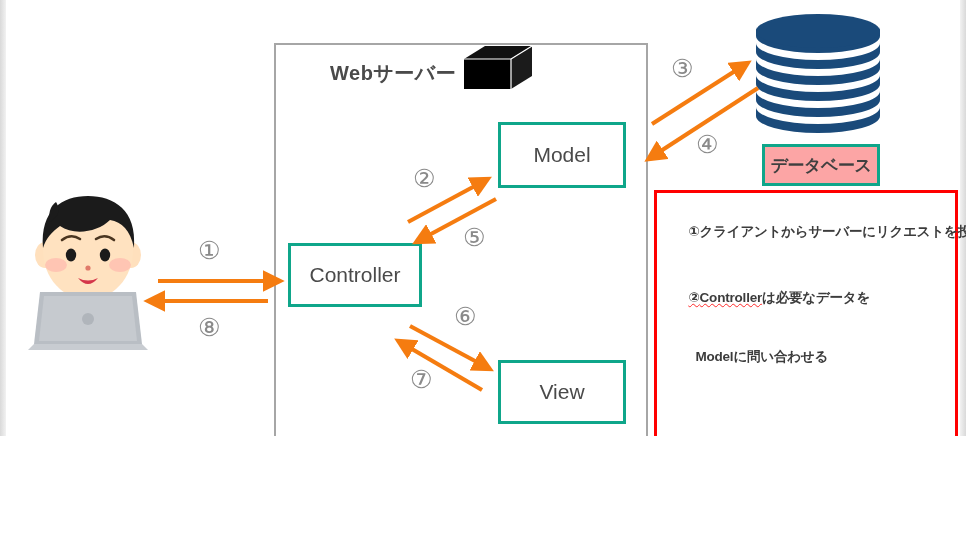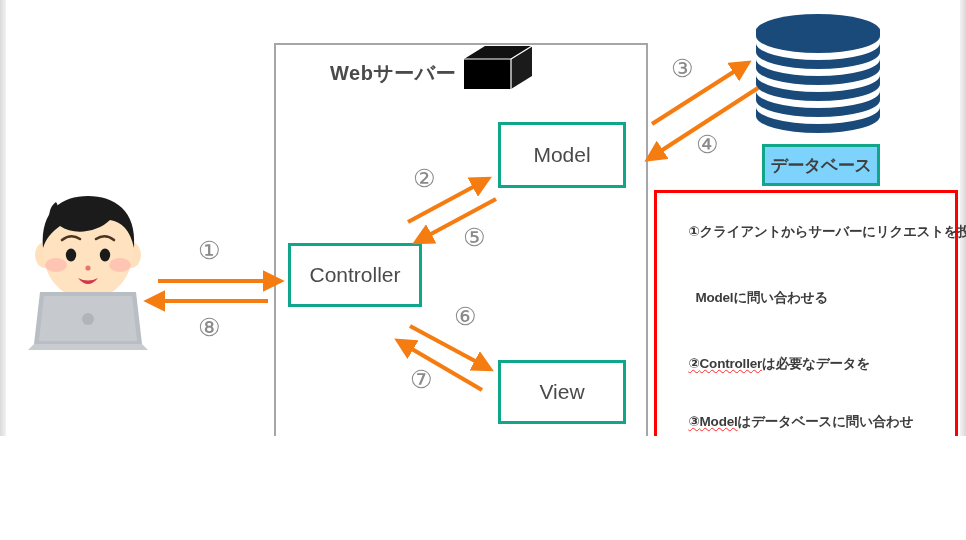--- a/index.html
+++ b/index.html
@@ -80,21 +80,21 @@
     width: 132px;
     height: 126px;
   }
   .db-label {
     position: absolute;
     left: 762px;
     top: 144px;
     width: 118px;
     height: 42px;
     border: 3px solid #0fa68a;
-    background: #7dd3fc;
+    background: #fca5a5;
     box-sizing: border-box;
     display: flex;
     align-items: center;
     justify-content: center;
     font-size: 17px;
     font-weight: bold;
     color: #3f3f3f;
     letter-spacing: -0.5px;
   }
 
@@ -267,28 +267,25 @@
   <div class="circnum" style="left:696px; top:132px;">④</div>
   <div class="circnum" style="left:463px; top:225px;">⑤</div>
   <div class="circnum" style="left:454px; top:304px;">⑥</div>
   <div class="circnum" style="left:410px; top:367px;">⑦</div>
   <div class="circnum" style="left:198px; top:315px;">⑧</div>
 
   <div class="legend">
     <div class="legend-line">
       <span>①</span><span>クライアントからサーバーにリクエストを投げる</span>
     </div>
+    <div class="legend-line tight">
+      <span class="squig"><span>②</span><span>Controller</span></span><span>は必要なデータを</span>
+    </div>
     <div class="legend-line sub">
       <span>  Modelに問い合わせる</span>
     </div>
-    <div class="legend-line tight">
-      <span class="squig"><span>②</span><span>Controller</span></span><span>は必要なデータを</span>
-    </div>
-    <div class="legend-line">
-      <span class="squig"><span>③</span><span>Model</span></span><span>はデータベースに問い合わせ</span>
-    </div>
     <div class="legend-line">
       
     </div>
 
   </div>
 
 </div>
 
 </body></html>

